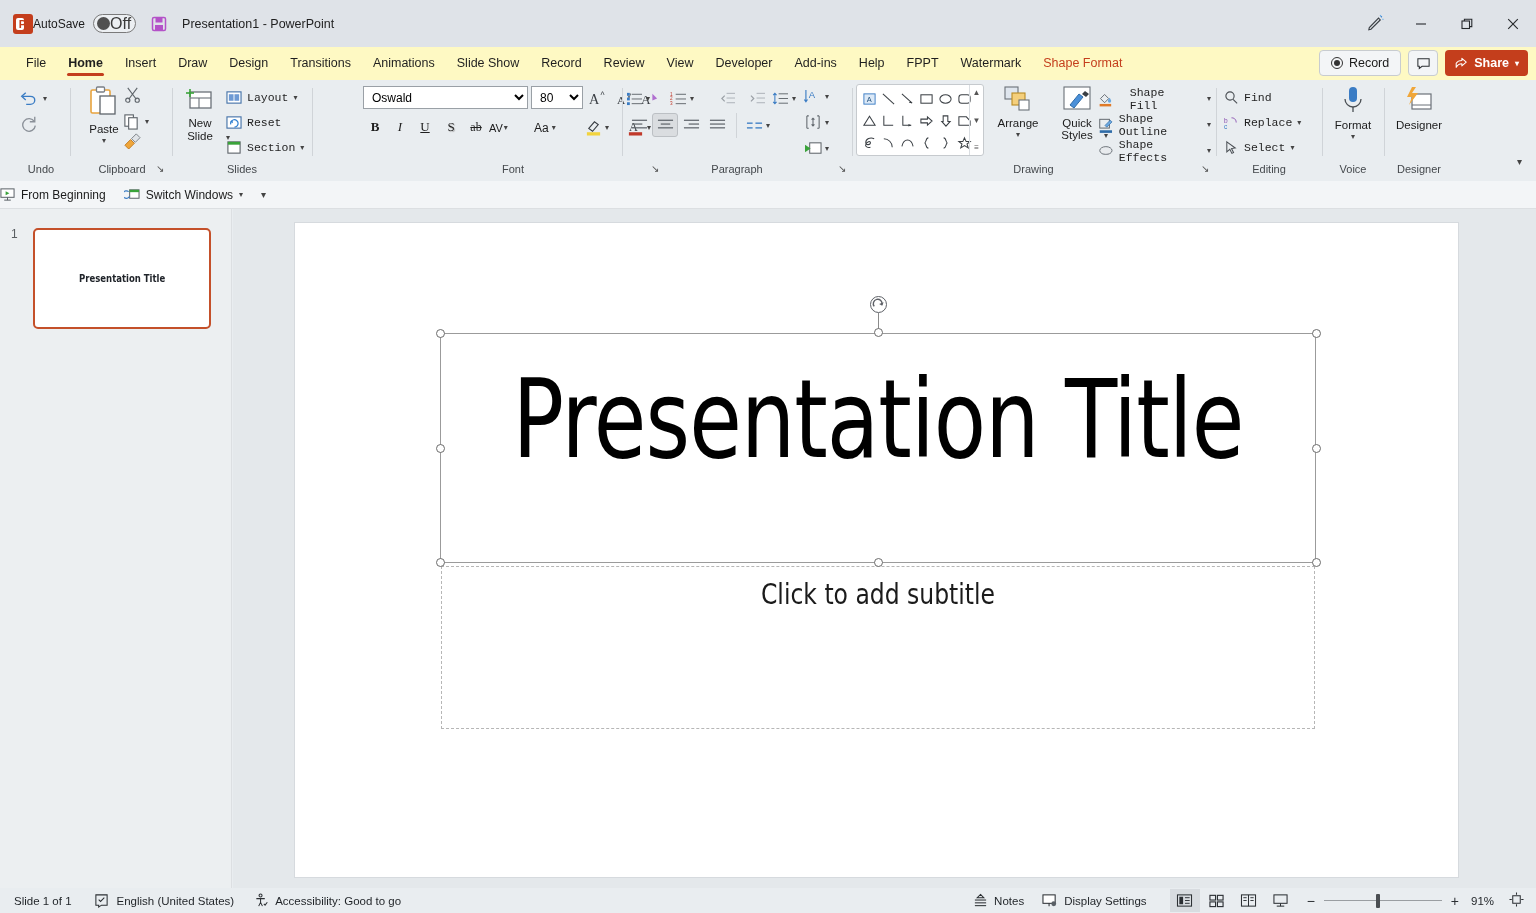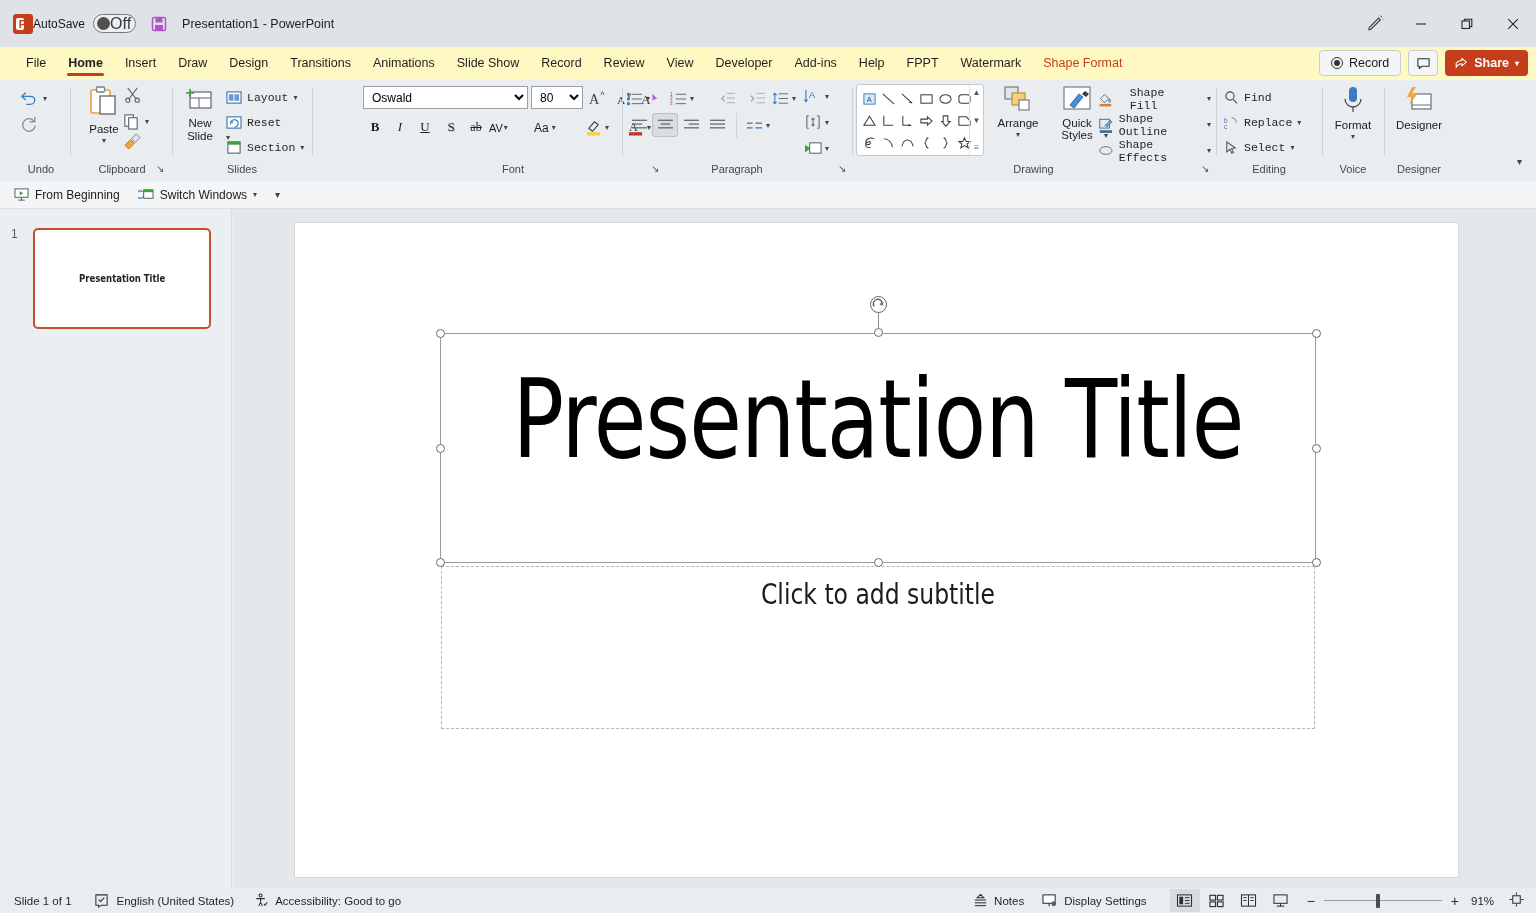--- a/index.html
+++ b/index.html
@@ -123,21 +123,21 @@
   .shp { display: flex; align-items: center; justify-content: center; }
   .gal-scroll {
     position: absolute; right: 0; top: 0; width: 14px; height: 70px;
     border-left: 1px solid #dadee2; display: flex; flex-direction: column;
     align-items: center; justify-content: space-between; padding: 3px 0; font-size: 8px; color: #555;
   }
 
   
   .qat {
     position: absolute; top: 181px; left: 0; width: 1536px; height: 28px;
-    background: #f3f5f7; border-bottom: 1px solid #dcdfe2; display: flex; padding-left: 14px;
+    background: #f3f5f7; border-bottom: 1px solid #dcdfe2; display: flex; 
   }
   .qat-item { display: flex; align-items: center; gap: 6px; margin-right: 18px; font-size: 12px; }
 
   
   .thumbpane {
     position: absolute; top: 209px; left: 0; width: 232px; height: 679px;
     background: #eceff1; border-right: 1px solid #dcdfe2;
   }
   .thumb-num { position: absolute; left: 11px; top: 18px; font-size: 12px; color: #5a5e62; }
   .thumb {

